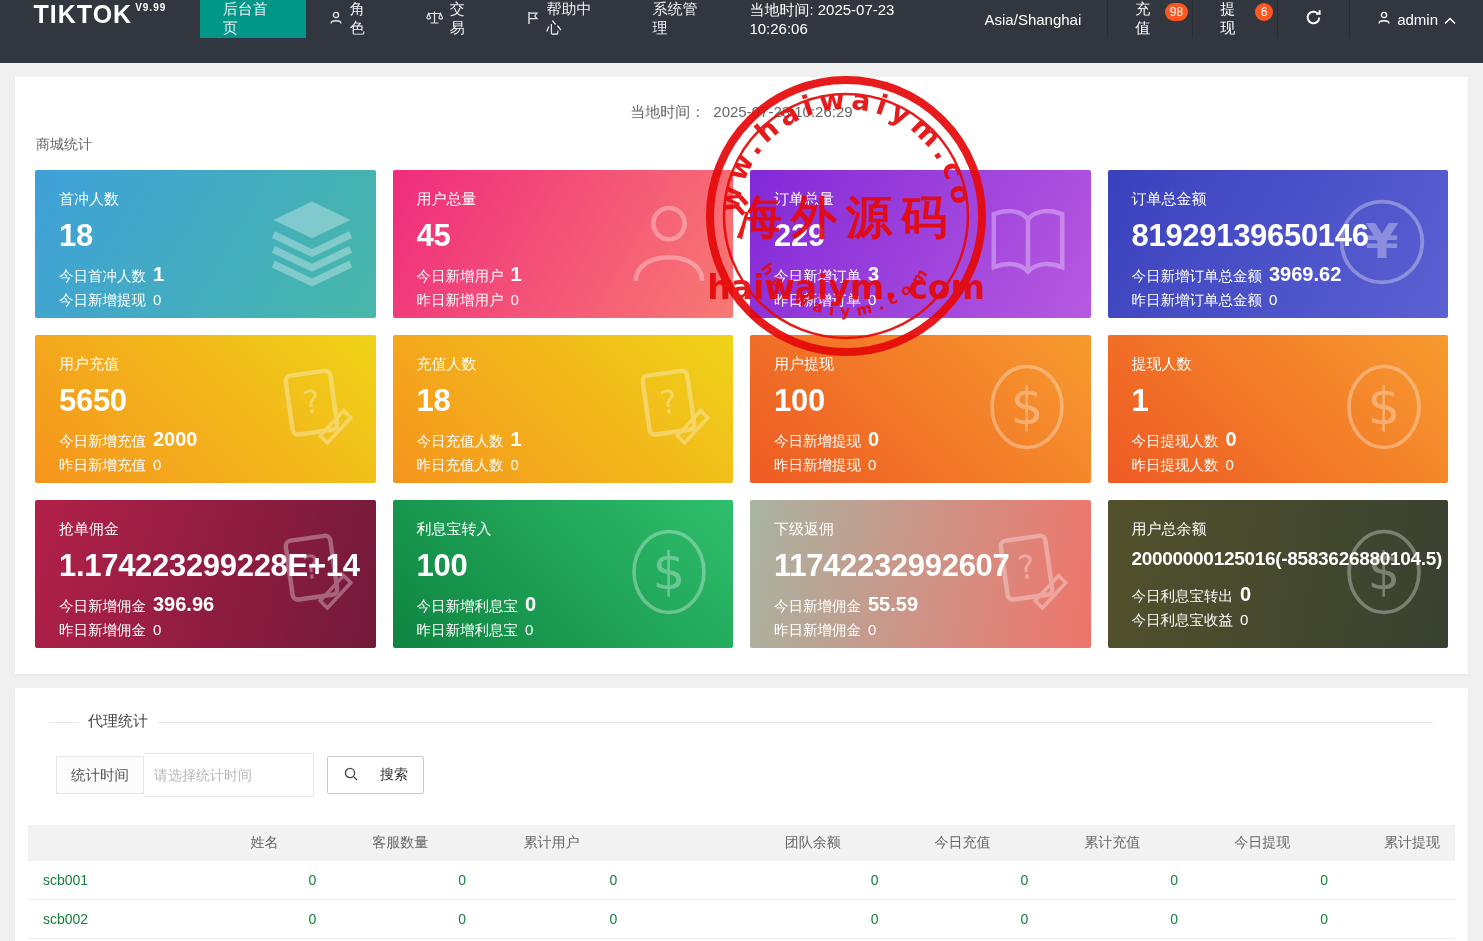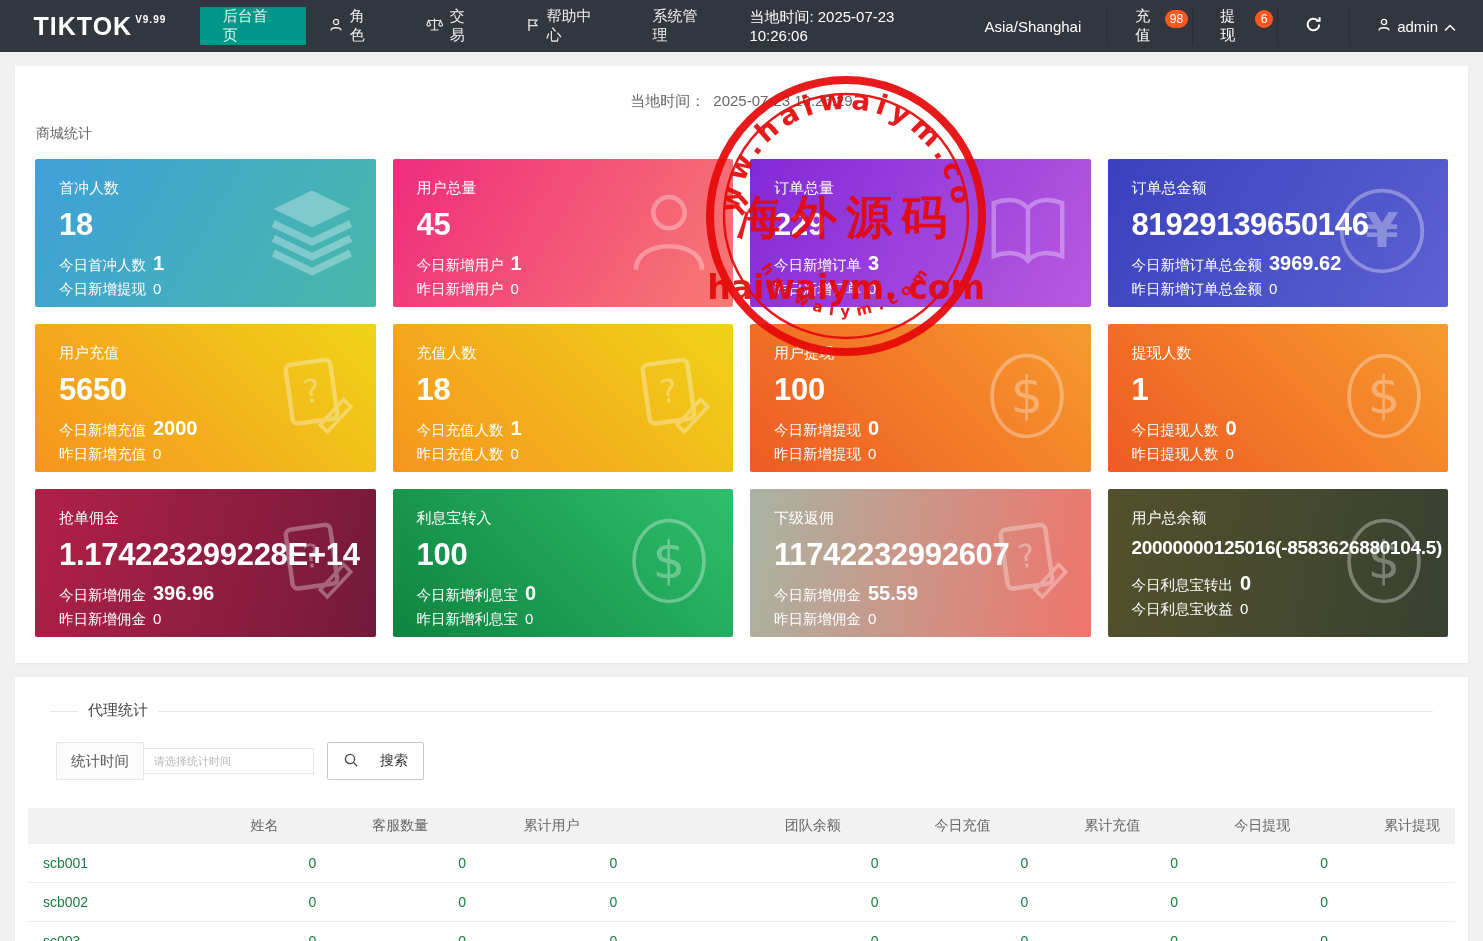--- a/index.html
+++ b/index.html
@@ -3,21 +3,21 @@
 <meta charset="utf-8">
 <style>
   * { box-sizing: border-box; margin: 0; padding: 0; }
   html,body { width:1483px; height:941px; overflow:hidden; }
   body {
     background:#f0f0f0;
     font-family:"Liberation Sans","DejaVu Sans",sans-serif;
     position:relative;
   }
   
-  .navbar { height:52px; background:#32363e; display:flex; align-items:center; color:#fff; }
+  .navbar { height:63px; background:#32363e; display:flex; align-items:flex-start; color:#fff; }
   .logo { width:200px; display:flex; align-items:center; justify-content:center; font-size:25px; font-weight:700; letter-spacing:1px; }
   .logo sup { font-size:10px; font-weight:600; margin-left:3px; transform:translateY(-7px); }
   .menu { display:flex; }
   .menu-item { padding:0 23px; display:flex; align-items:center; gap:7px; font-size:15px; color:#eef0f2; cursor:pointer; }
   .menu-item.active { background:#009688; }
   .menu-item svg { opacity:.95; }
   .nav-right { margin-left:auto; display:flex; align-items:stretch; }
   .nav-text { display:flex; align-items:center; font-size:15px; padding:0 14px; }
   .nav-text.tz { padding-right:26px; }
   .nav-btn { position:relative; display:flex; align-items:center; gap:6px; font-size:15px; padding:0 27px; border-left:1px solid rgba(0,0,0,.18); cursor:pointer; }
@@ -39,21 +39,21 @@
   .card-sub .yv { font-size:15px; }
   .card-icon { position:absolute; right:18px; top:50%; transform:translateY(-50%); opacity:.32; z-index:0; }
   
   .stamp { position:absolute; left:695px; top:65px; width:302px; height:302px; z-index:60; pointer-events:none; opacity:.92; }
   
   .panel-2 { padding:18px 13px 0; min-height:260px; }
   .fieldset { border-top:1px solid #e8e8e8; position:relative; margin:16px 22px 0; }
   .fieldset .legend { position:absolute; top:-11px; left:28px; background:#fff; padding:0 10px; color:#444; font-size:15px; }
   .filter-row { display:flex; align-items:center; margin:30px 0 0 28px; }
   .addon { border:1px solid #e6e6e6; background:#fcfcfc; padding:0 14px; line-height:36px; height:38px; font-size:14.5px; color:#555; }
-  .filter-input { height:26px; width:170px; border:1px solid #e6e6e6; border-left:none; padding:0 10px; font-size:11px; color:#333; outline:none; font-family:inherit; }
+  .filter-input { height:44px; width:170px; border:1px solid #e6e6e6; border-left:none; padding:0 10px; font-size:14px; color:#333; outline:none; font-family:inherit; }
   .filter-input::placeholder { color:#b8b8b8; }
   .search-btn { margin-left:13px; height:38px; display:flex; align-items:center; gap:21px; padding:0 15px; border:1px solid #c9c9c9; border-radius:2px; background:#fff; font-size:14px; color:#333; cursor:pointer; font-family:inherit; }
   
   table { width:100%; border-collapse:collapse; margin-top:28px; }
   th { background:#f2f2f2; font-weight:400; color:#666; font-size:14px; text-align:right; padding:9px 15px; }
   td { padding:11px 15px; color:#15803d; font-size:14px; border-bottom:1px solid #eee; background:#fff; }
 </style>
 </head>
 <body>
 

